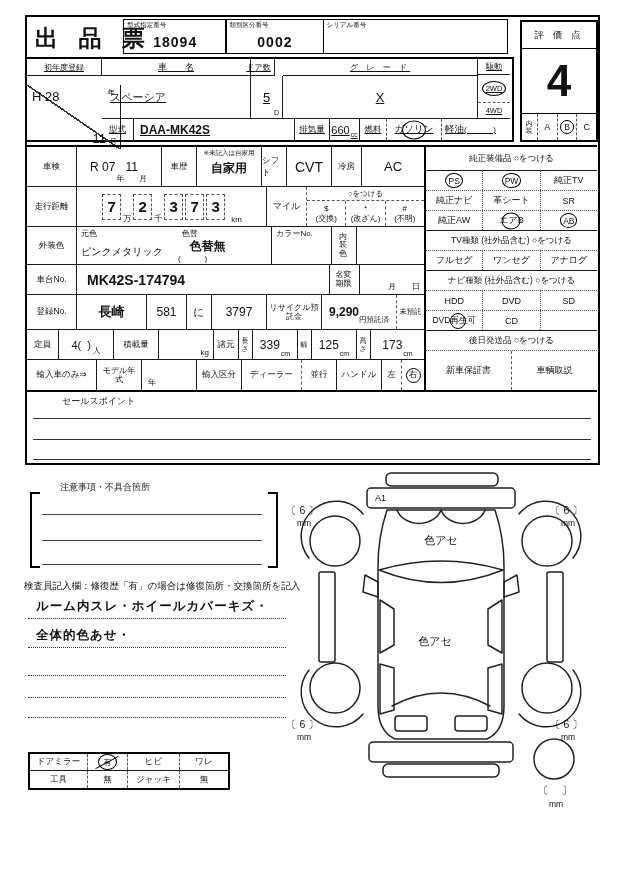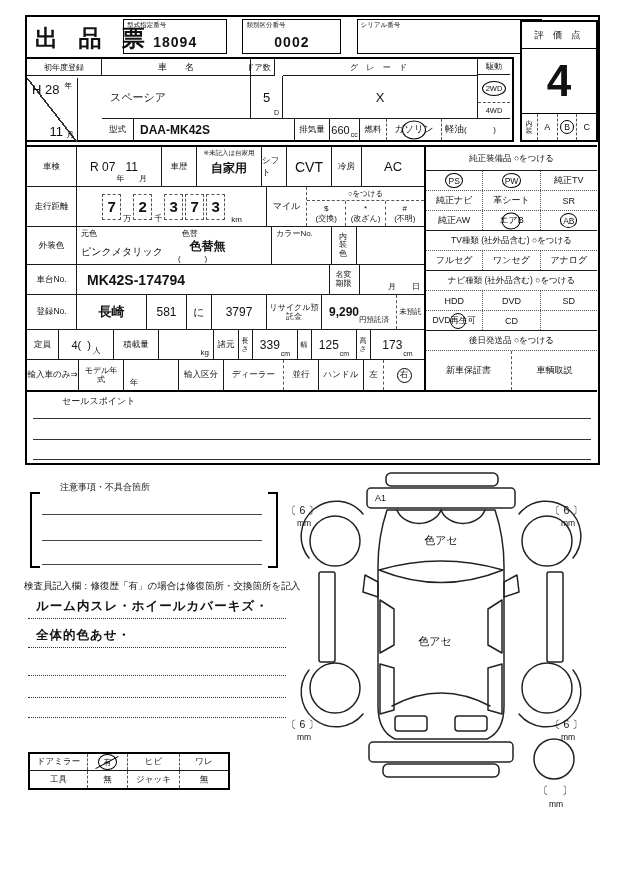--- a/index.html
+++ b/index.html
@@ -3,27 +3,27 @@
 <meta charset="utf-8">
 <style>
   html,body{margin:0;padding:0;background:#fff;}
   #sheet{position:relative;width:640px;height:880px;background:#fff;
     font-family:"Liberation Sans","DejaVu Sans",sans-serif;color:#111;overflow:hidden;}
   .abs{position:absolute;box-sizing:border-box;}
   .pre{white-space:pre;}
   
   .mainbox{position:absolute;left:25px;top:15px;width:575px;height:450px;border:2.5px solid #000;box-sizing:border-box;}
   .title{position:absolute;left:8px;top:6px;font-size:23px;font-weight:bold;letter-spacing:7px;white-space:nowrap;}
-  .idboxes{position:absolute;left:98px;top:2px;height:35px;display:flex;gap:17px;}
+  .idboxes{position:absolute;left:98px;top:2px;height:35px;display:flex;}
   .idbox{position:relative;border:1.8px solid #000;box-sizing:border-box;margin-left:-1.8px;display:flex;align-items:flex-end;justify-content:center;}
   .idlbl{position:absolute;top:1px;left:3px;font-size:6.5px;}
   .idval{font-size:14px;font-weight:600;padding-bottom:3px;letter-spacing:1px;}
   
   .vgrid{position:absolute;left:0;top:40px;width:487px;height:85px;border-top:2px solid #000;border-bottom:2px solid #000;border-right:2px solid #000;box-sizing:border-box;}
-  .vc{position:absolute;box-sizing:border-box;display:flex;align-items:center;justify-content:center;overflow:hidden;}
+  .vc{position:absolute;box-sizing:border-box;display:flex;align-items:center;justify-content:center;overflow:hidden;text-decoration:underline;}
   .bR{border-right:1px solid #1a1a1a;} .bRd{border-right:1px dashed #555;}
   .bB{border-bottom:1px solid #1a1a1a;} .bBd{border-bottom:1px dashed #555;}
   .hdr{font-size:8px;}
   .diag{background:linear-gradient(to top right,transparent calc(50% - 0.8px),#333 calc(50% - 0.8px),#333 calc(50% + 0.8px),transparent calc(50% + 0.8px));}
   .sup{font-size:7.5px;}
   
   .evalbox{position:absolute;left:493px;top:3px;width:78px;height:122px;border:2.5px solid #000;box-sizing:border-box;display:flex;flex-direction:column;background:#fff;}
   .evalhdr{height:26px;border-bottom:1.5px solid #000;display:flex;align-items:center;justify-content:center;font-size:9.5px;letter-spacing:3px;}
   .evalscore{flex:1;display:flex;align-items:center;justify-content:center;font-size:44px;font-weight:600;}
   .evalint{height:26px;border-top:1.5px solid #000;display:flex;align-items:stretch;}
@@ -106,21 +106,21 @@
       </div>
     </div>
 
     <div class="vgrid">
       <div class="vc hdr bR bB" style="left:0;top:0;width:75px;height:17px">初年度登録</div>
       <div class="vc hdr bR bB" style="left:75px;top:0;width:149px;height:17px;font-size:9px">車　　名</div>
       <div class="vc hdr bR bB" style="left:216px;top:0;width:32px;height:17px">ドア数</div>
       <div class="vc hdr bR bB" style="left:256px;top:0;width:195px;height:17px;letter-spacing:3px">グ レ ー ド</div>
       <div class="vc hdr bB" style="left:451px;top:0;width:32px;height:16px">駆動</div>
 
-      <div class="vc bR diag" style="left:0;top:19px;width:51px;height:64px">
+      <div class="vc bR diag" style="left:0;top:26px;width:94px;height:64px">
         <span class="abs" style="left:5px;top:4px;font-size:13px">H 28</span>
         <span class="abs sup" style="right:5px;top:3px">年</span>
         <span class="abs" style="right:14px;bottom:3px;font-size:13px">11</span>
         <span class="abs sup" style="right:3px;bottom:2px">月</span>
       </div>
 
       <div class="vc bR bB" style="left:75px;top:17px;width:149px;height:43px;justify-content:flex-start;padding-left:8px;font-size:11px">スペーシア</div>
 
       <div class="vc bR bB" style="left:224px;top:17px;width:32px;height:43px;font-size:13px">
         <span>5</span>
@@ -291,21 +291,21 @@
         <div class="mc stack" style="width:14px;font-size:7px">
             <span style="width:8px">高さ</span>
           </div>
         <div class="mc mcl">
           <span style="font-size:12px">173</span>
           <span style="font-size:7px;align-self:flex-end;margin:0 0 2px 1px">cm</span>
         </div>
       </div>
 
       <div class="mrow" style="height:30px;border-bottom:none">
-        <div class="mc" style="width:52px;font-size:8.5px">輸入車のみ⇒</div>
+        <div class="mc" style="width:70px;font-size:8.5px">輸入車のみ⇒</div>
         <div class="mc" style="width:45px;font-size:8px;text-align:center;line-height:1.15;padding:0 3px">モデル年式</div>
         <div class="mc" style="width:55px;align-items:flex-end;justify-content:flex-start;padding:0 0 2px 6px;font-size:8px">年</div>
         <div class="mc lab" style="width:45px">輸入区分</div>
         <div class="mc mcd lab" style="width:60px">ディーラー</div>
         <div class="mc lab" style="width:35px">並行</div>
         <div class="mc lab" style="width:45px">ハンドル</div>
         <div class="mc mcd lab" style="width:20px">左</div>
         <div class="mc mcl">
           <span class="ring" style="min-width:15px;height:15px;font-size:8.5px">右</span>
         </div>

